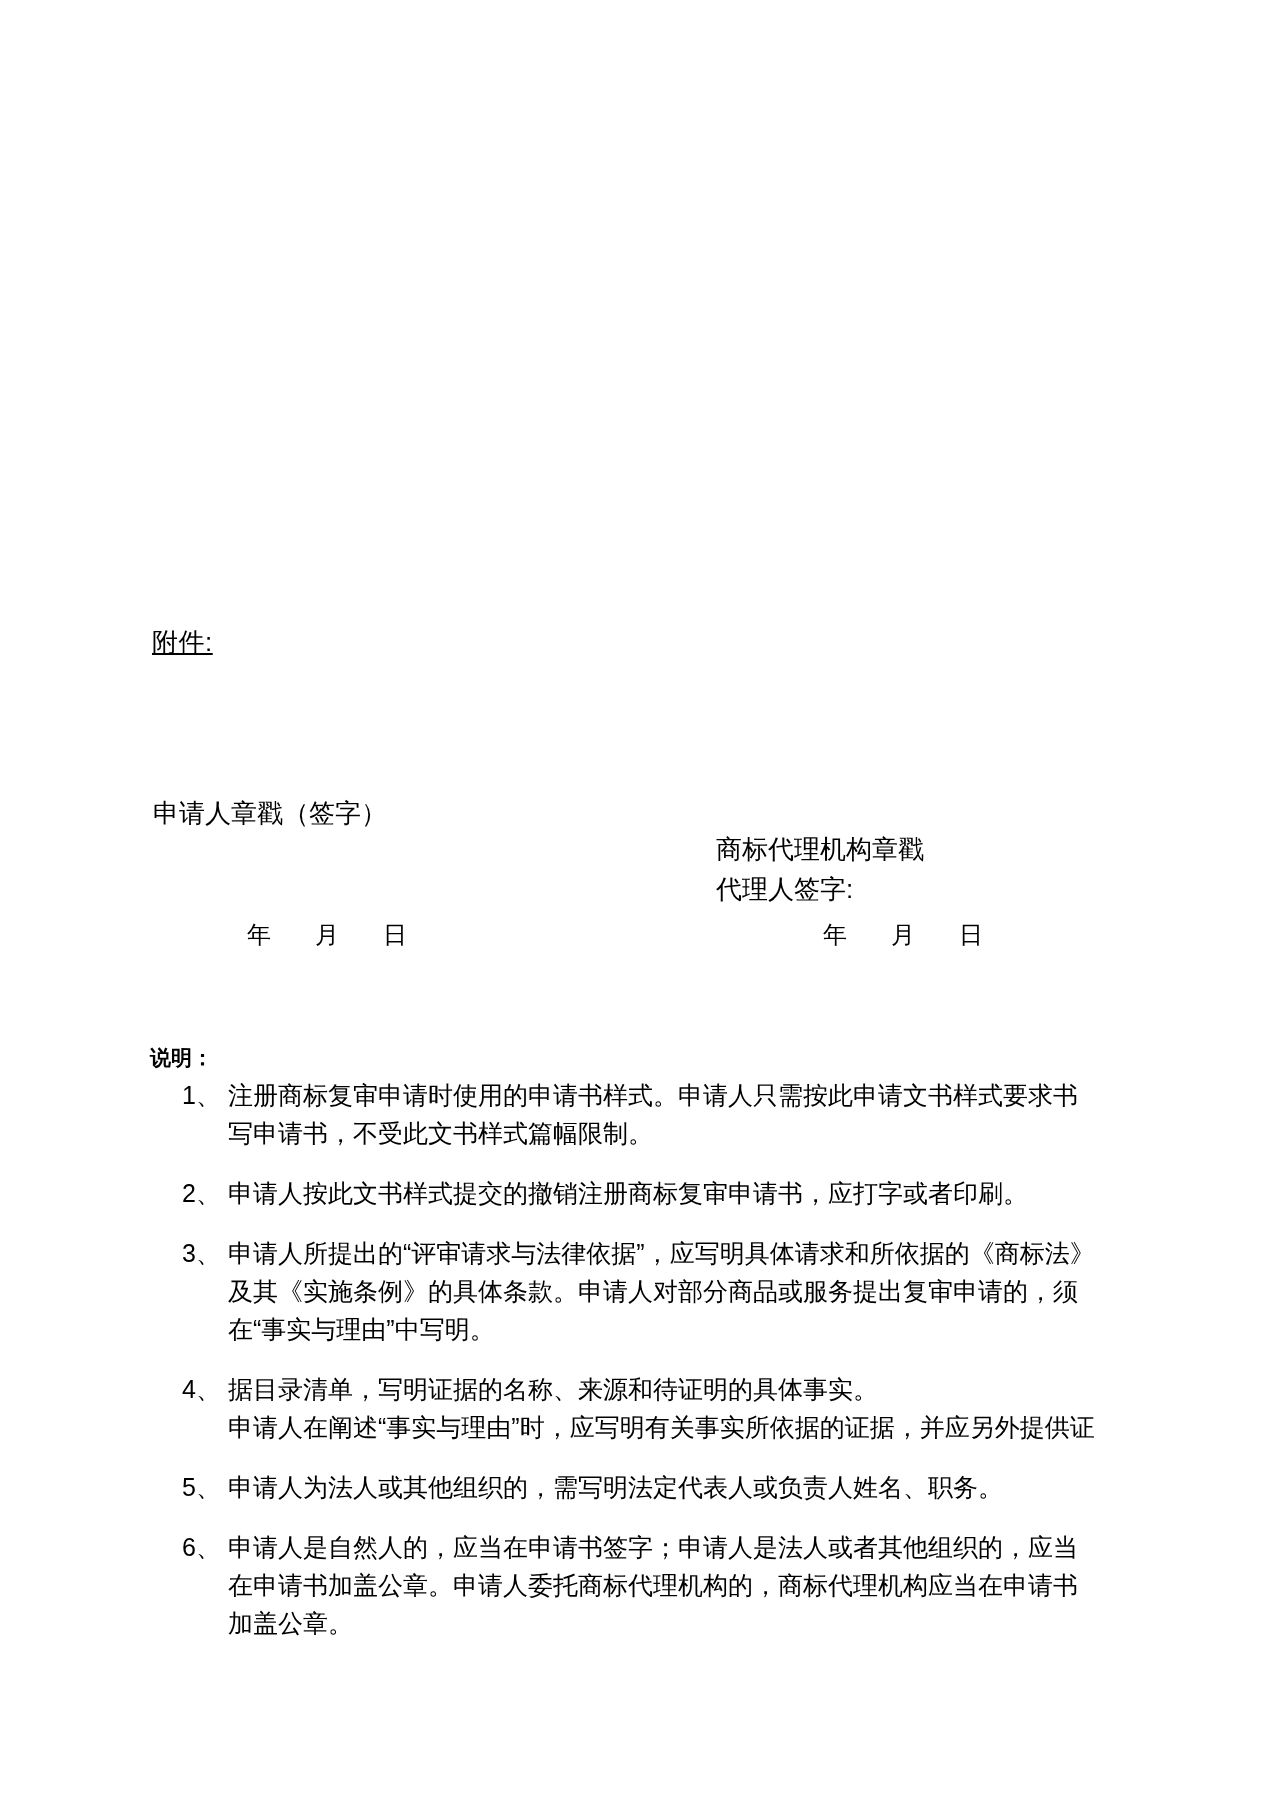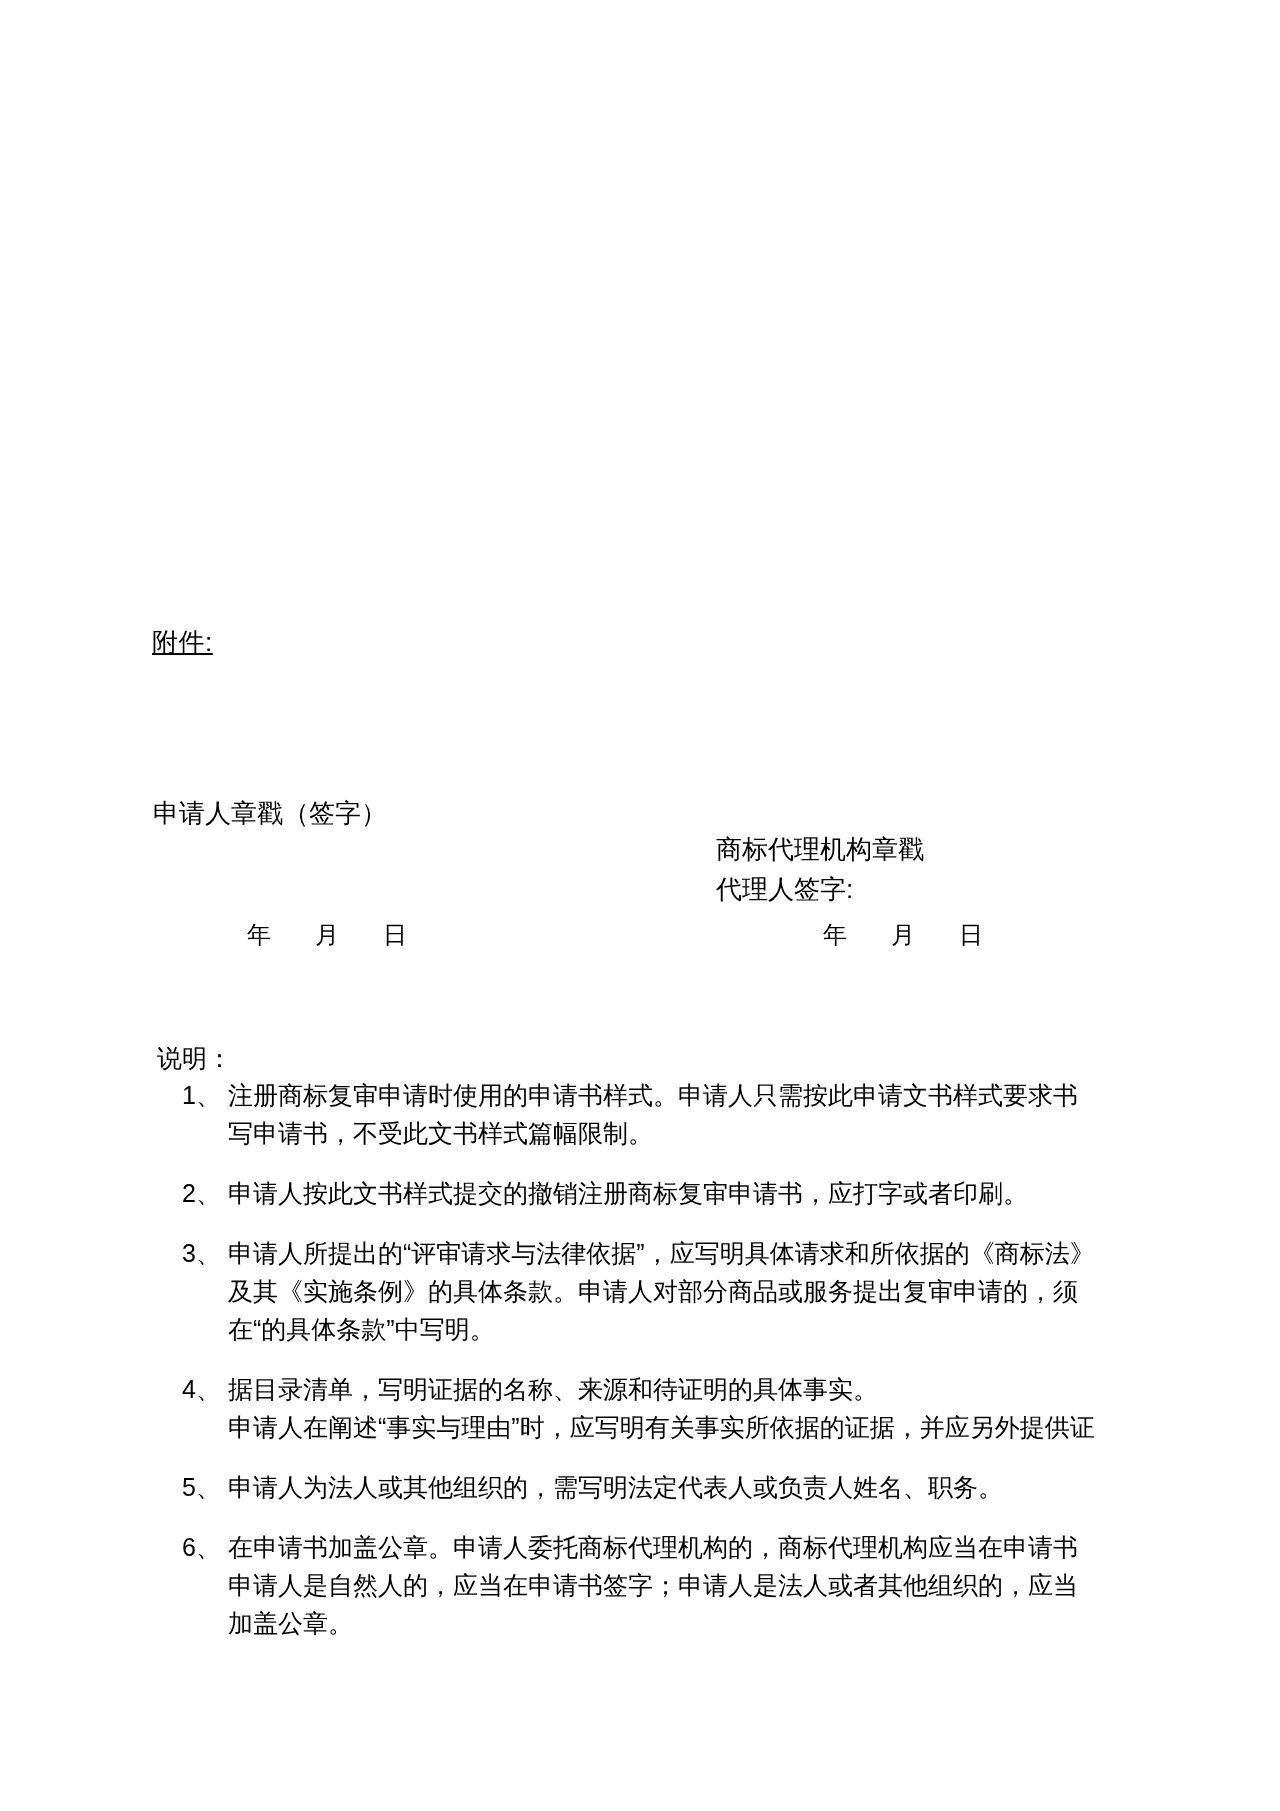--- a/index.html
+++ b/index.html
@@ -78,25 +78,25 @@
 
   
   .notes {
     position: absolute;
     left: 0;
     top: 1040px;
     width: 1280px;
   }
   .notes-title {
     position: absolute;
-    left: 157px;
-    top: 0;
-    font-size: 25px;
+    left: 150px;
+    top: 0;
+    font-size: 21px;
     line-height: 36px;
-    font-weight: normal;
+    font-weight: bold;
     white-space: nowrap;
   }
   .notes-list {
     position: absolute;
     left: 150px;
     top: 36px;
     width: 900px;
   }
   .note-item {
     position: relative;
@@ -162,21 +162,21 @@
         <div class="note-lines">
           <div class="note-line">申请人按此文书样式提交的撤销注册商标复审申请书，应打字或者印刷。</div>
         </div>
       </div>
 
       <div class="note-item">
         <span class="note-num">3、</span>
         <div class="note-lines">
           <div class="note-line">申请人所提出的“评审请求与法律依据”，应写明具体请求和所依据的《商标法》</div>
           <div class="note-line">及其《实施条例》的具体条款。申请人对部分商品或服务提出复审申请的，须</div>
-          <div class="note-line">在“的具体条款”中写明。</div>
+          <div class="note-line">在“事实与理由”中写明。</div>
         </div>
       </div>
 
       <div class="note-item">
         <span class="note-num">4、</span>
         <div class="note-lines">
           <div class="note-line">据目录清单，写明证据的名称、来源和待证明的具体事实。</div>
           <div class="note-line">申请人在阐述“事实与理由”时，应写明有关事实所依据的证据，并应另外提供证</div>
         </div>
       </div>
@@ -184,22 +184,22 @@
       <div class="note-item">
         <span class="note-num">5、</span>
         <div class="note-lines">
           <div class="note-line">申请人为法人或其他组织的，需写明法定代表人或负责人姓名、职务。</div>
         </div>
       </div>
 
       <div class="note-item">
         <span class="note-num">6、</span>
         <div class="note-lines">
+          <div class="note-line">申请人是自然人的，应当在申请书签字；申请人是法人或者其他组织的，应当</div>
           <div class="note-line">在申请书加盖公章。申请人委托商标代理机构的，商标代理机构应当在申请书</div>
-          <div class="note-line">申请人是自然人的，应当在申请书签字；申请人是法人或者其他组织的，应当</div>
           <div class="note-line">加盖公章。</div>
         </div>
       </div>
 
     </div>
   </div>
 
 </div>
 
 </body></html>

